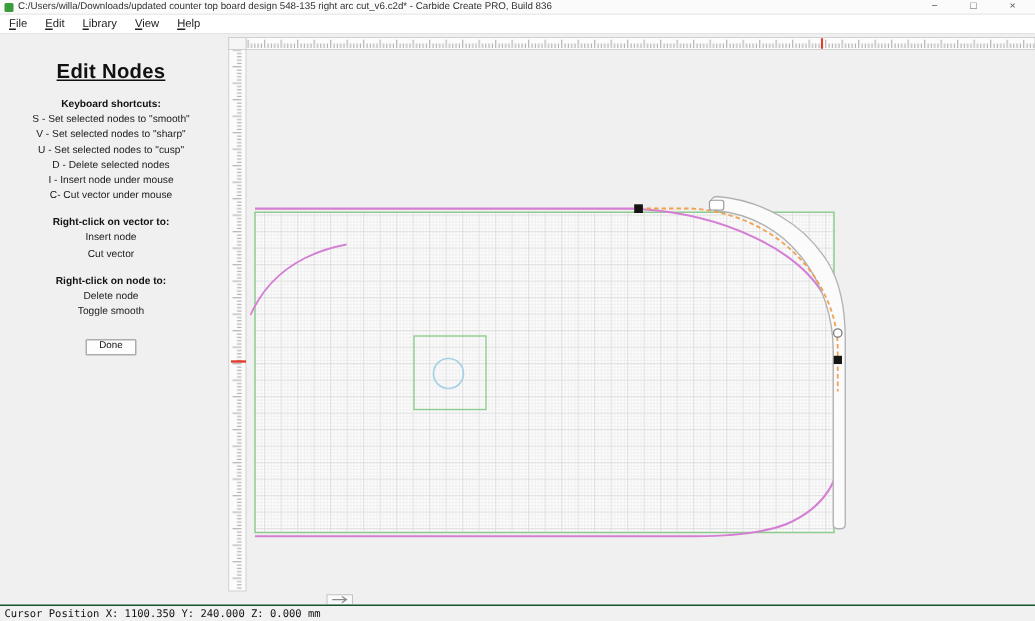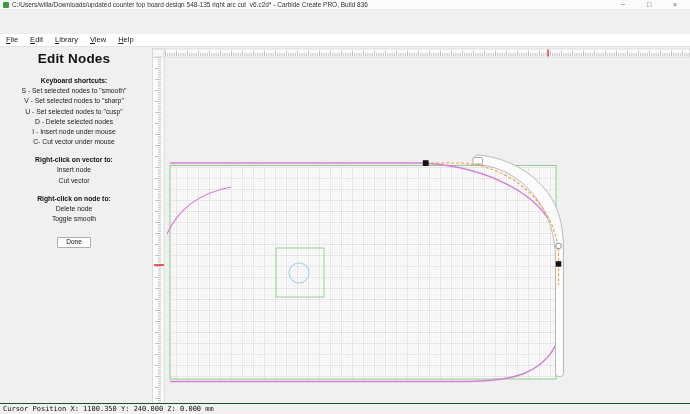--- a/index.html
+++ b/index.html
@@ -14,31 +14,31 @@
     padding:0 2px;font-size:6.5px;color:#333;border-bottom:1px solid #ececec;
     box-sizing:border-box;white-space:nowrap;
   }
   .appicon{width:6px;height:6px;background:#3a9c3a;border-radius:1px;margin:0 3px 0 1px;flex:0 0 auto;}
   .wtitle{flex:1 1 auto;overflow:hidden;text-overflow:ellipsis;}
   .wcontrols{display:flex;gap:0;flex:0 0 auto;}
   .wc{width:26px;text-align:center;font-size:7px;color:#555;line-height:9px;cursor:default;}
   
   .menubar{
     height:13px;background:#ffffff;border-bottom:1px solid #e4e4e4;
-    display:flex;align-items:center;font-size:7.5px;color:#222;box-sizing:border-box;margin-top:24px;
+    display:flex;align-items:center;font-size:7.5px;color:#222;box-sizing:border-box;
   }
   .mi{padding:0 6px;line-height:12px;}
   .mi u{text-decoration:underline;}
   
   .main{display:flex;height:380px;}
   .panel{
     width:148px;flex:0 0 148px;background:#f0f0f0;box-sizing:border-box;
     text-align:center;color:#111;
   }
-  .ptitle{font-size:13.5px;font-weight:bold;margin-top:4px;letter-spacing:.2px;}
+  .ptitle{font-size:13.5px;font-weight:bold;margin-top:17px;letter-spacing:.2px;text-decoration:underline;}
   .sections{margin-top:10px;font-size:6.8px;}
   .sec-heading{font-weight:bold;margin:11px 0 2px;}
   .sec-line{margin:3.2px 0;color:#1a1a1a;}
   .done{
     display:block;margin:15px auto 0;width:34px;height:11px;
     background:#fdfdfd;border:1px solid #adadad;border-radius:1px;
     font-size:6.5px;font-family:"Liberation Sans",sans-serif;color:#111;
     line-height:8px;padding:0;
   }
   .canvasbox{position:relative;flex:1 1 auto;}

